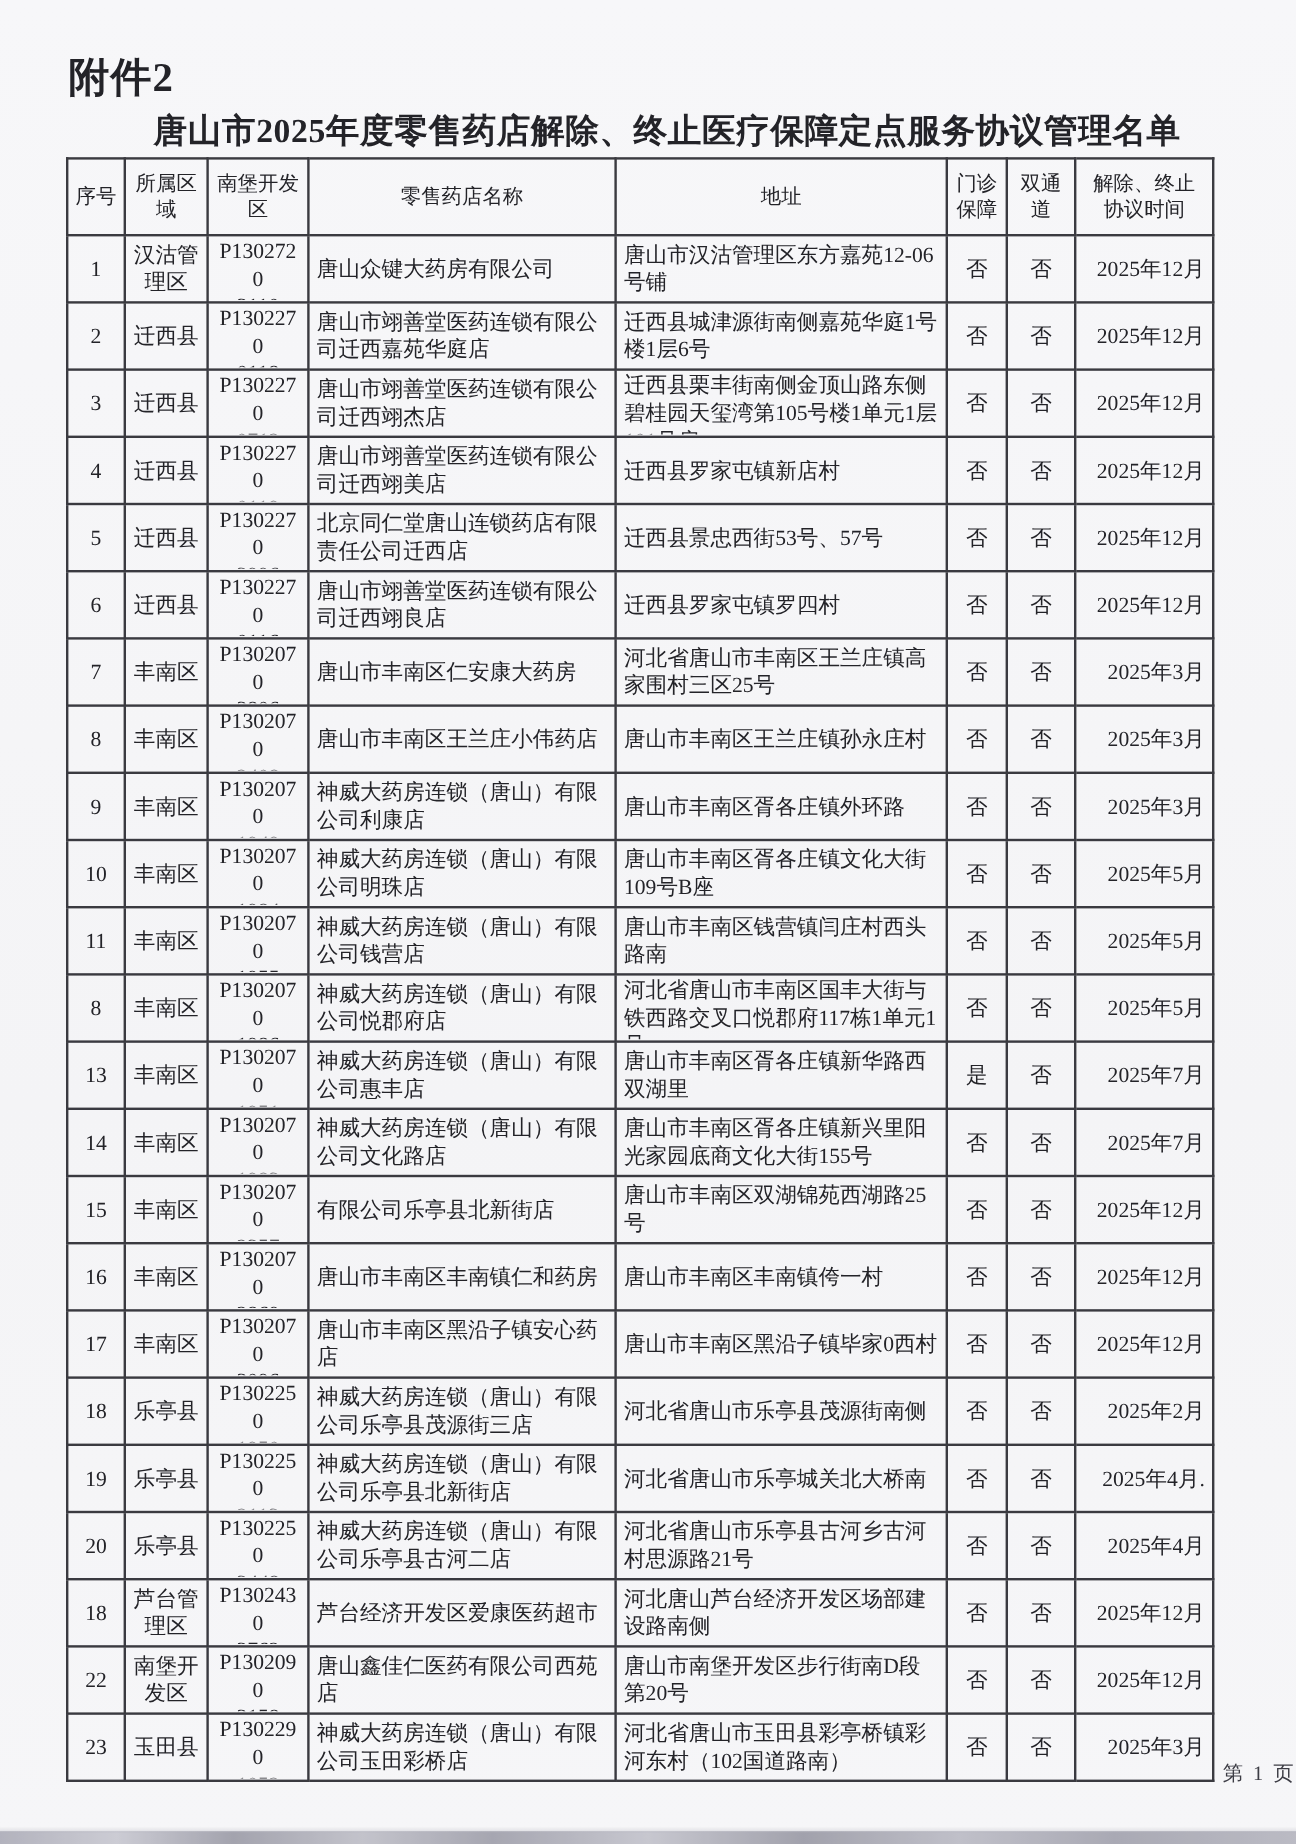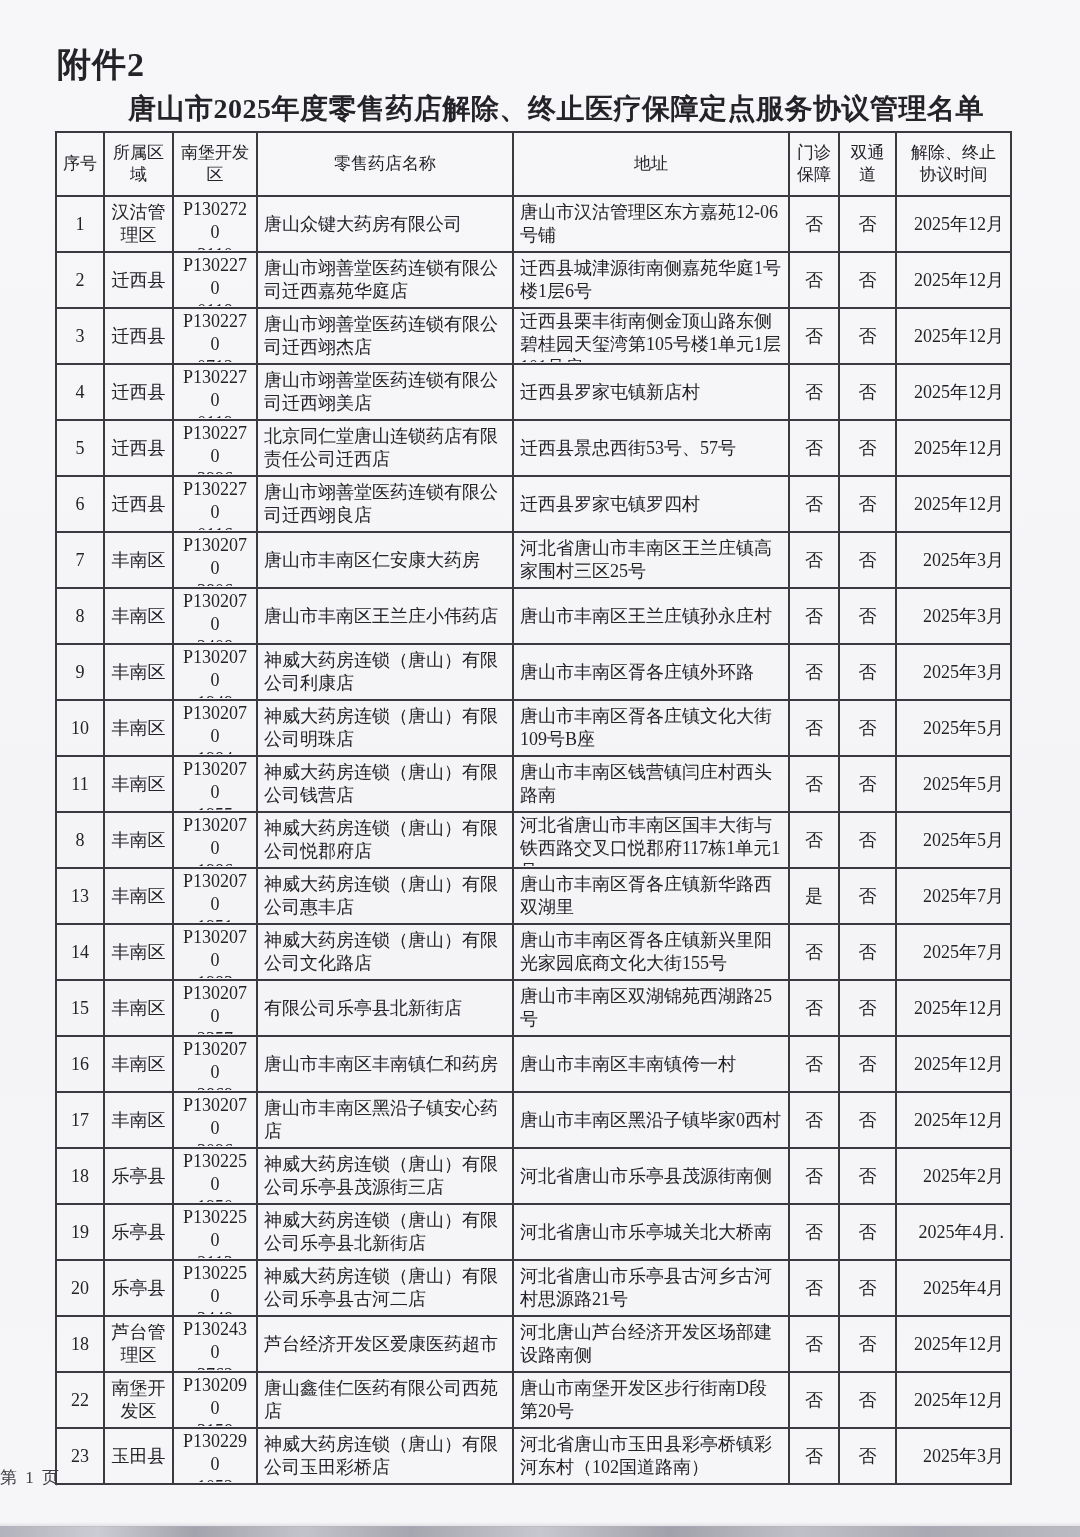--- a/index.html
+++ b/index.html
@@ -71,21 +71,21 @@
   td.c-code .cw { white-space: pre-line; word-break: break-all; }
   td.c-name  { text-align: left; padding: 1px 8px; margin-left: 34px; }
   td.c-addr  { text-align: left; padding: 1px 11px 1px 7px; margin-left: 40px; }
   td.c-flag  { text-align: center; }
   td.c-time  { text-align: right; padding: 1px 4px 1px 6px; font-size: 17px; white-space: nowrap; }
   .page-footer {
     position: absolute;
     left: 0;
     top: 1466px;
     width: 1080px;
-    text-align: left;
+    text-align: right;
     font-size: 17px;
     letter-spacing: 2px;
     color: #3c3c44;
   }
   .scan-edge-strip {
     position: absolute;
     left: 0;
     bottom: 0;
     width: 100%;
     height: 11px;

